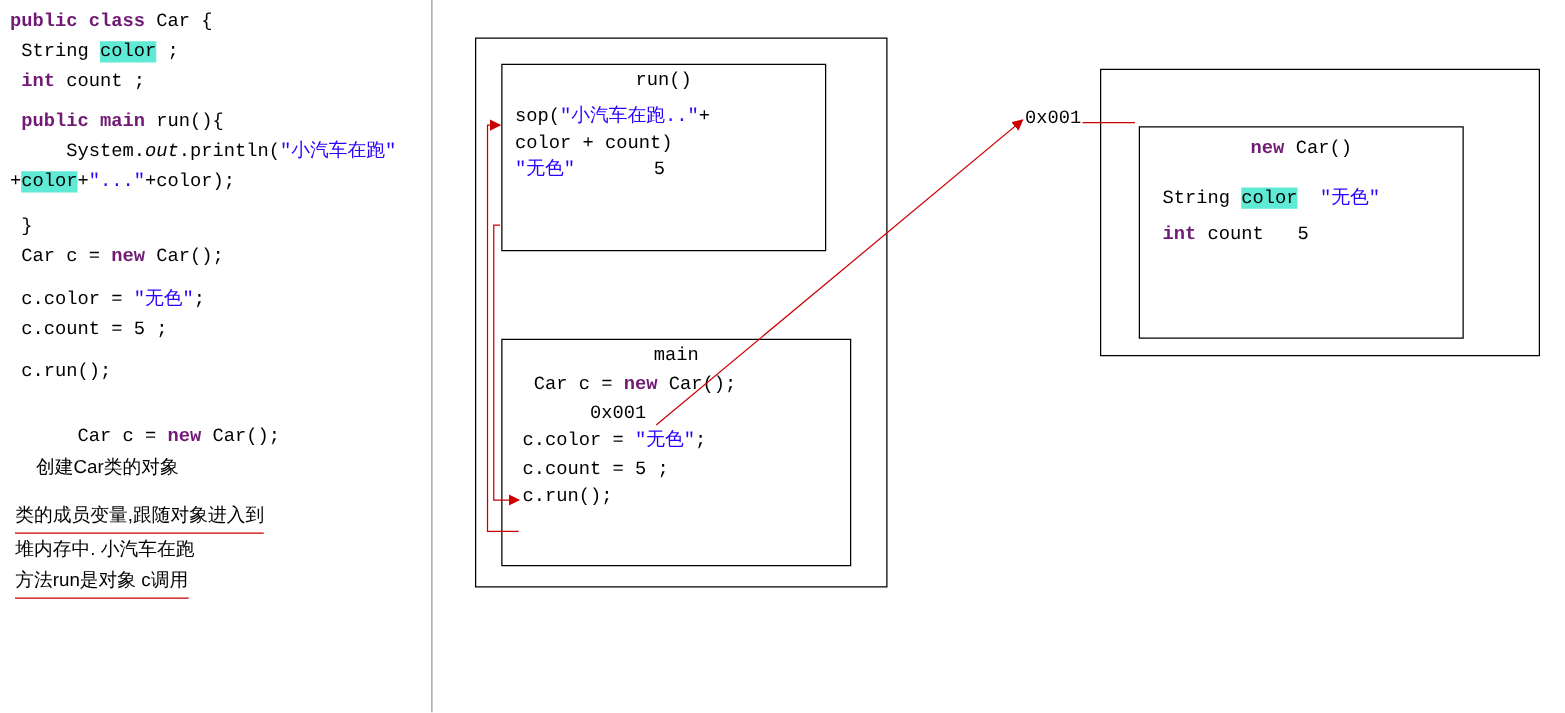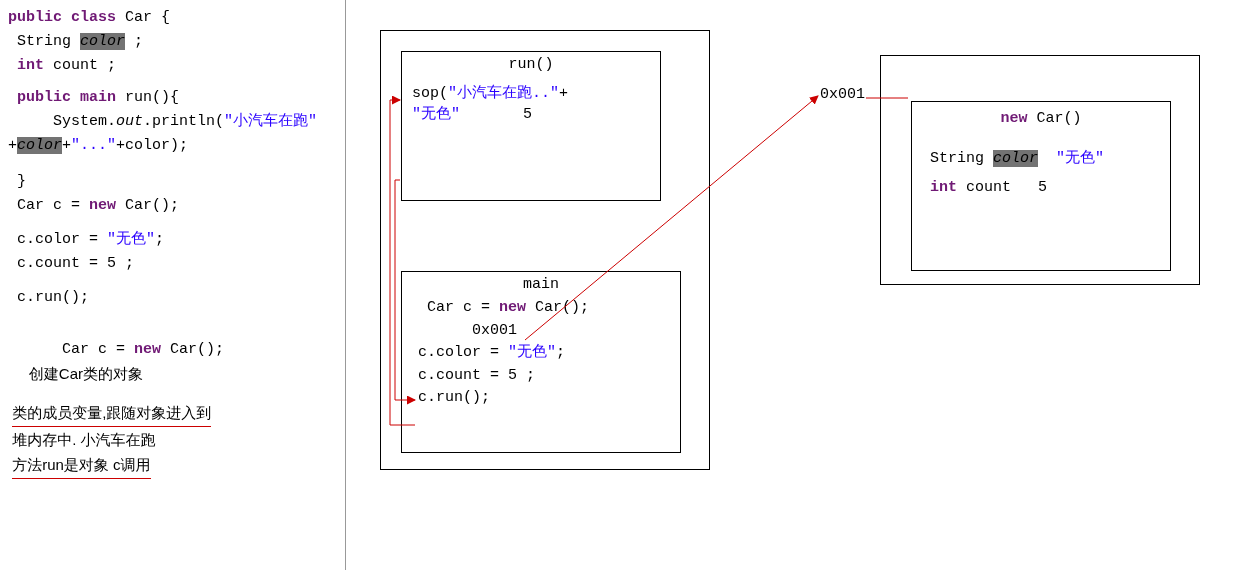--- a/index.html
+++ b/index.html
@@ -11,21 +11,21 @@
     font-size: 15px;
     color: #000;
     width: 1252px;
     height: 570px;
     position: relative;
     overflow: hidden;
   }
   .kw   { color: #701a75; font-weight: bold; }
   .ital { font-style: italic; }
   .strlit { color: #2a00ff; }
-  .highlight { background: #737373; font-style: italic; }
+  .highlight { background: #5eead4; }
   .underline-red { border-bottom: 1px solid #c00; display: inline-block; text-align: center; }
 
   .code-panel {
     position: absolute;
     left: 2px; top: 2px;
     width: 340px;
     height: 560px;
     padding: 4px 6px;
     line-height: 1.6;
   }
@@ -63,21 +63,21 @@
   .main-title { text-align: center; font-size: 15px; margin-bottom: 4px; }
   .main-body  { padding: 0 16px; line-height: 1.5; }
   .addr-label {
     position: absolute;
     left: 820px; top: 86px;
     font-size: 15px;
   }
   .heap-box {
     position: absolute;
     left: 880px; top: 55px;
-    width: 320px; height: 230px;
+    width: 352px; height: 230px;
     border: 1px solid #000;
     background: #fff;
   }
   .car-box {
     position: absolute;
     left: 30px; top: 45px;
     width: 260px; height: 170px;
     border: 1px solid #000;
     background: #fff;
   }
@@ -120,20 +120,21 @@
   </div>
 </div>
 
 <div class="divider"></div>
 
 <div class="stack-box">
   <div class="run-box">
     <div class="run-title">run()</div>
     <div class="run-body">
       <div><span>sop(</span><span class="strlit">"小汽车在跑.."</span><span>+</span></div>
+      <div>color +   count)</div>
       <div><span class="strlit">"无色"</span>&nbsp;&nbsp;&nbsp;&nbsp;&nbsp;&nbsp;&nbsp;<span>5</span></div>
     </div>
   </div>
   <div class="main-box">
     <div class="main-title">main</div>
     <div class="main-body">
       <div>&nbsp;<span>Car c = </span><span class="kw">new</span><span> Car();</span></div>
       <div>&nbsp;&nbsp;&nbsp;&nbsp;&nbsp;&nbsp;<span>0x001</span></div>
       <div><span>c.color = </span><span class="strlit">"无色"</span><span>;</span></div>
       <div>c.count = 5 ;</div>

